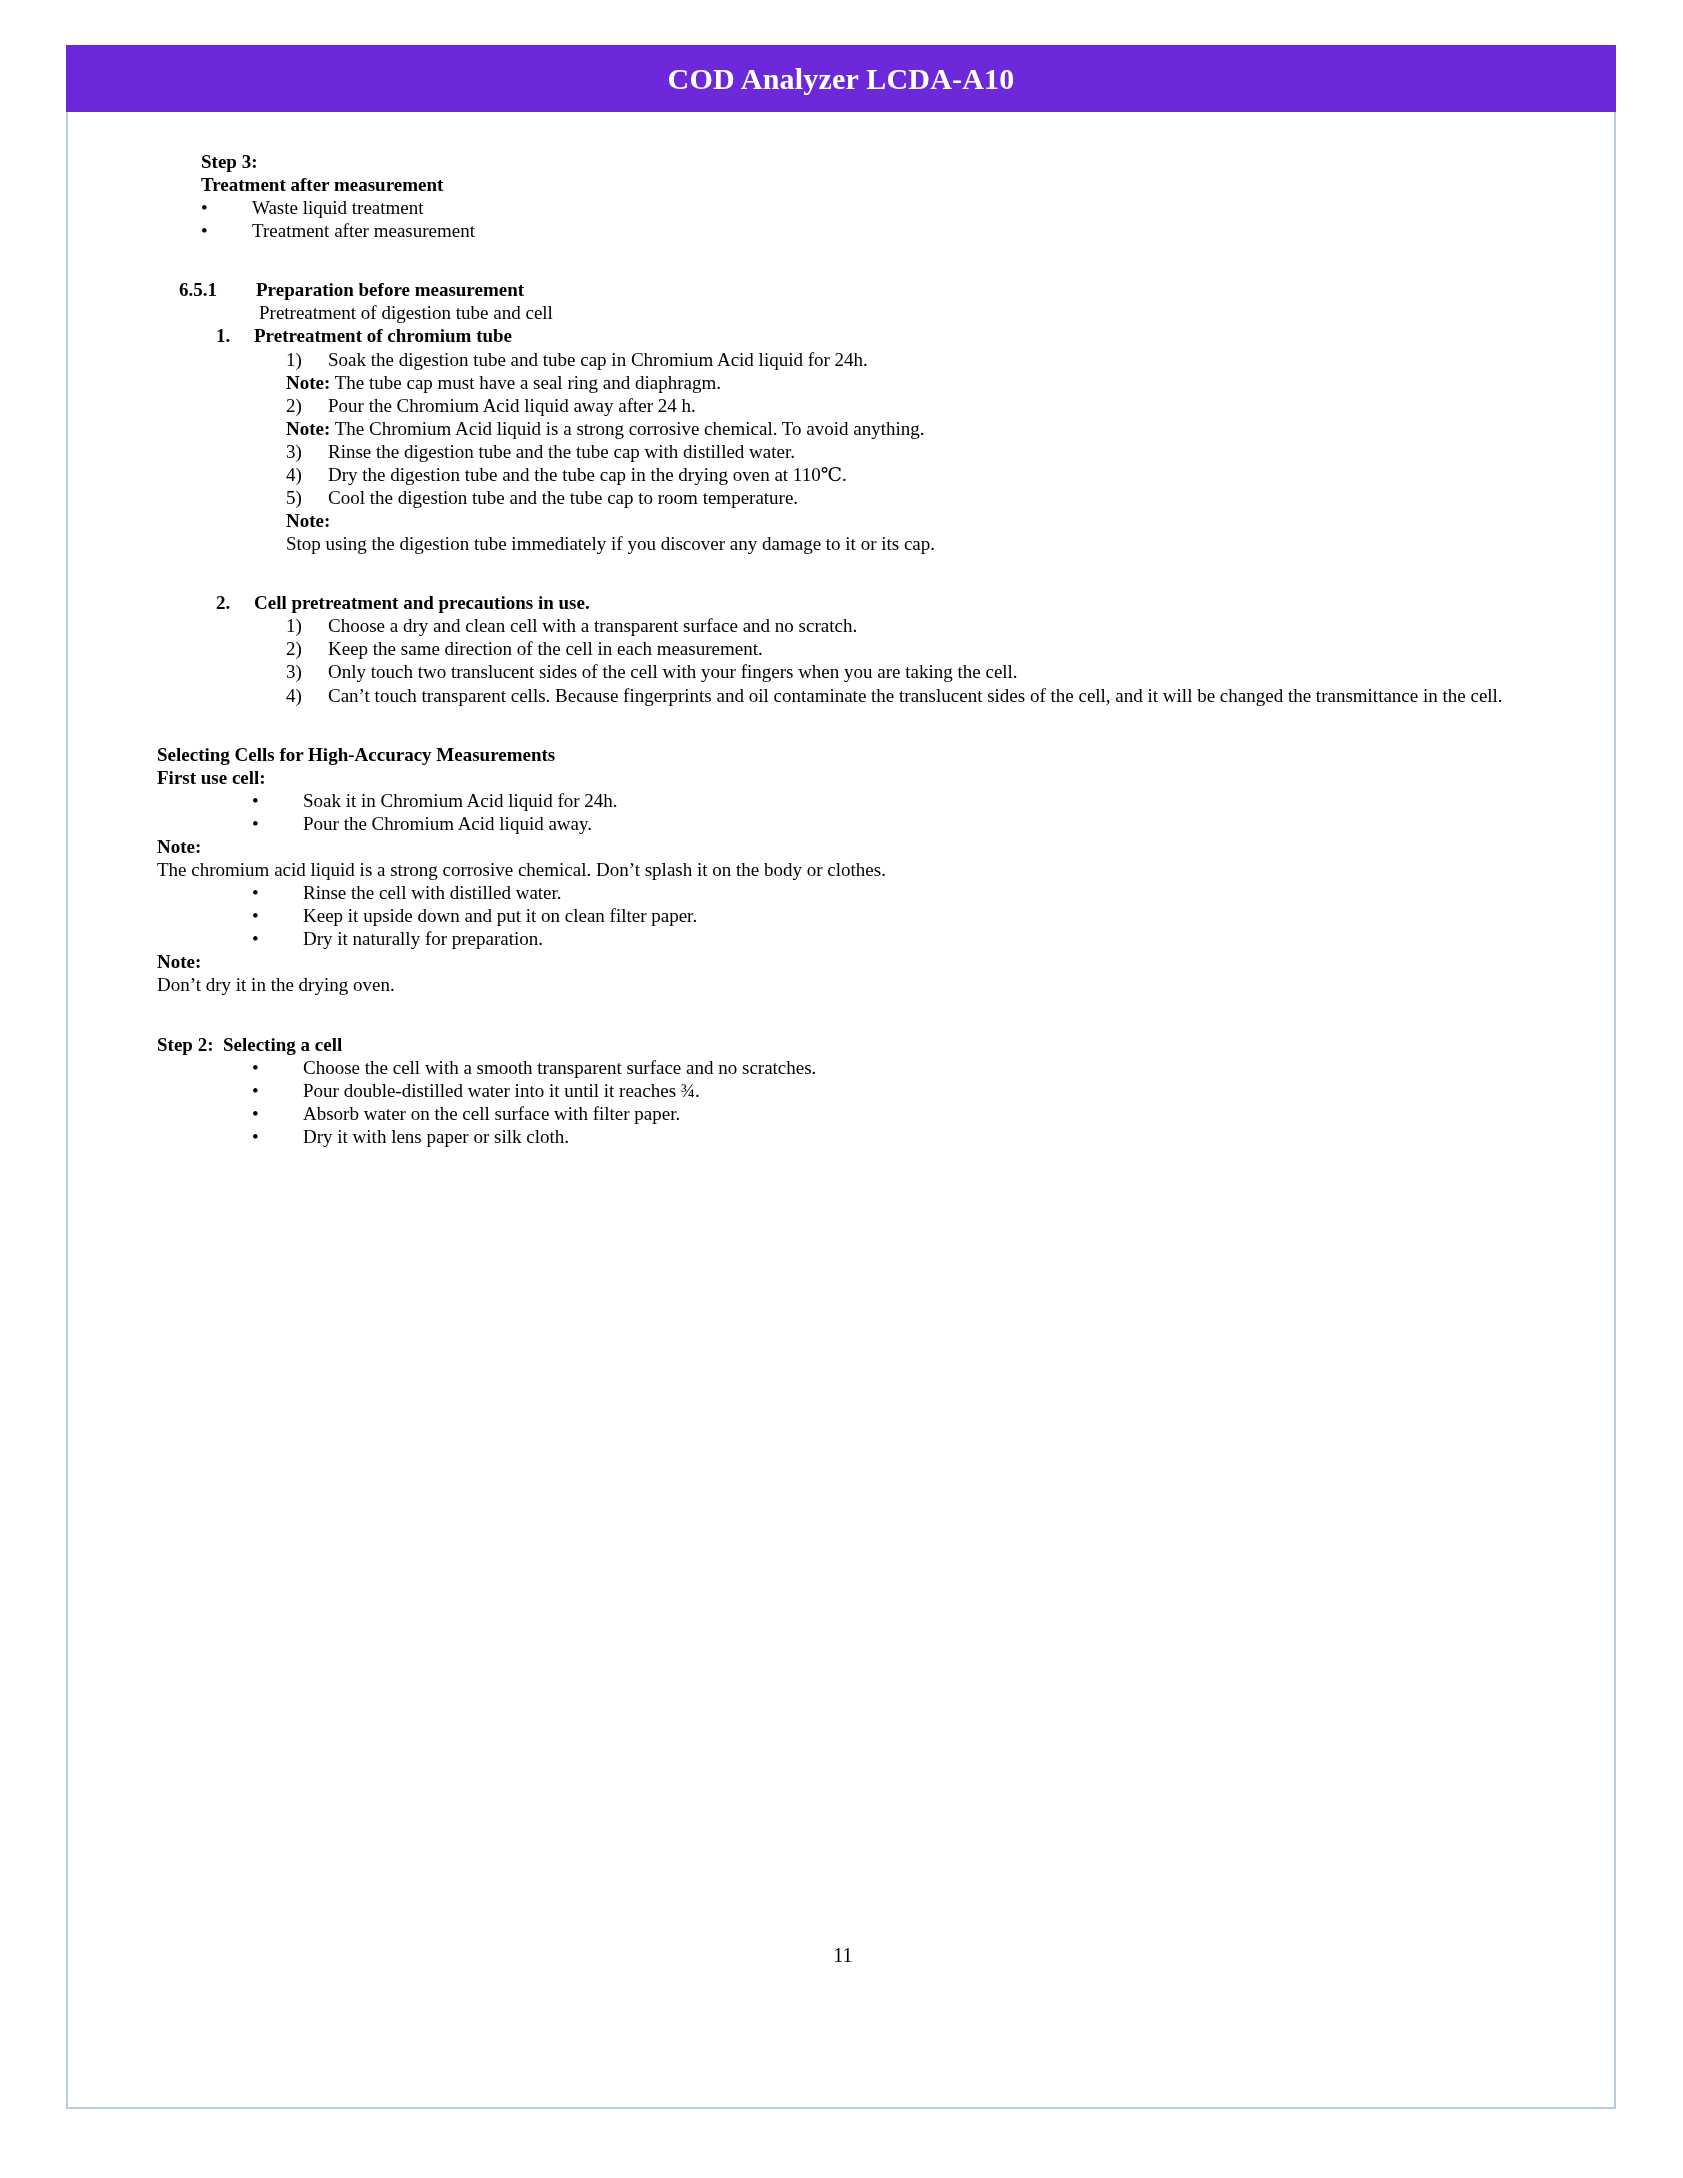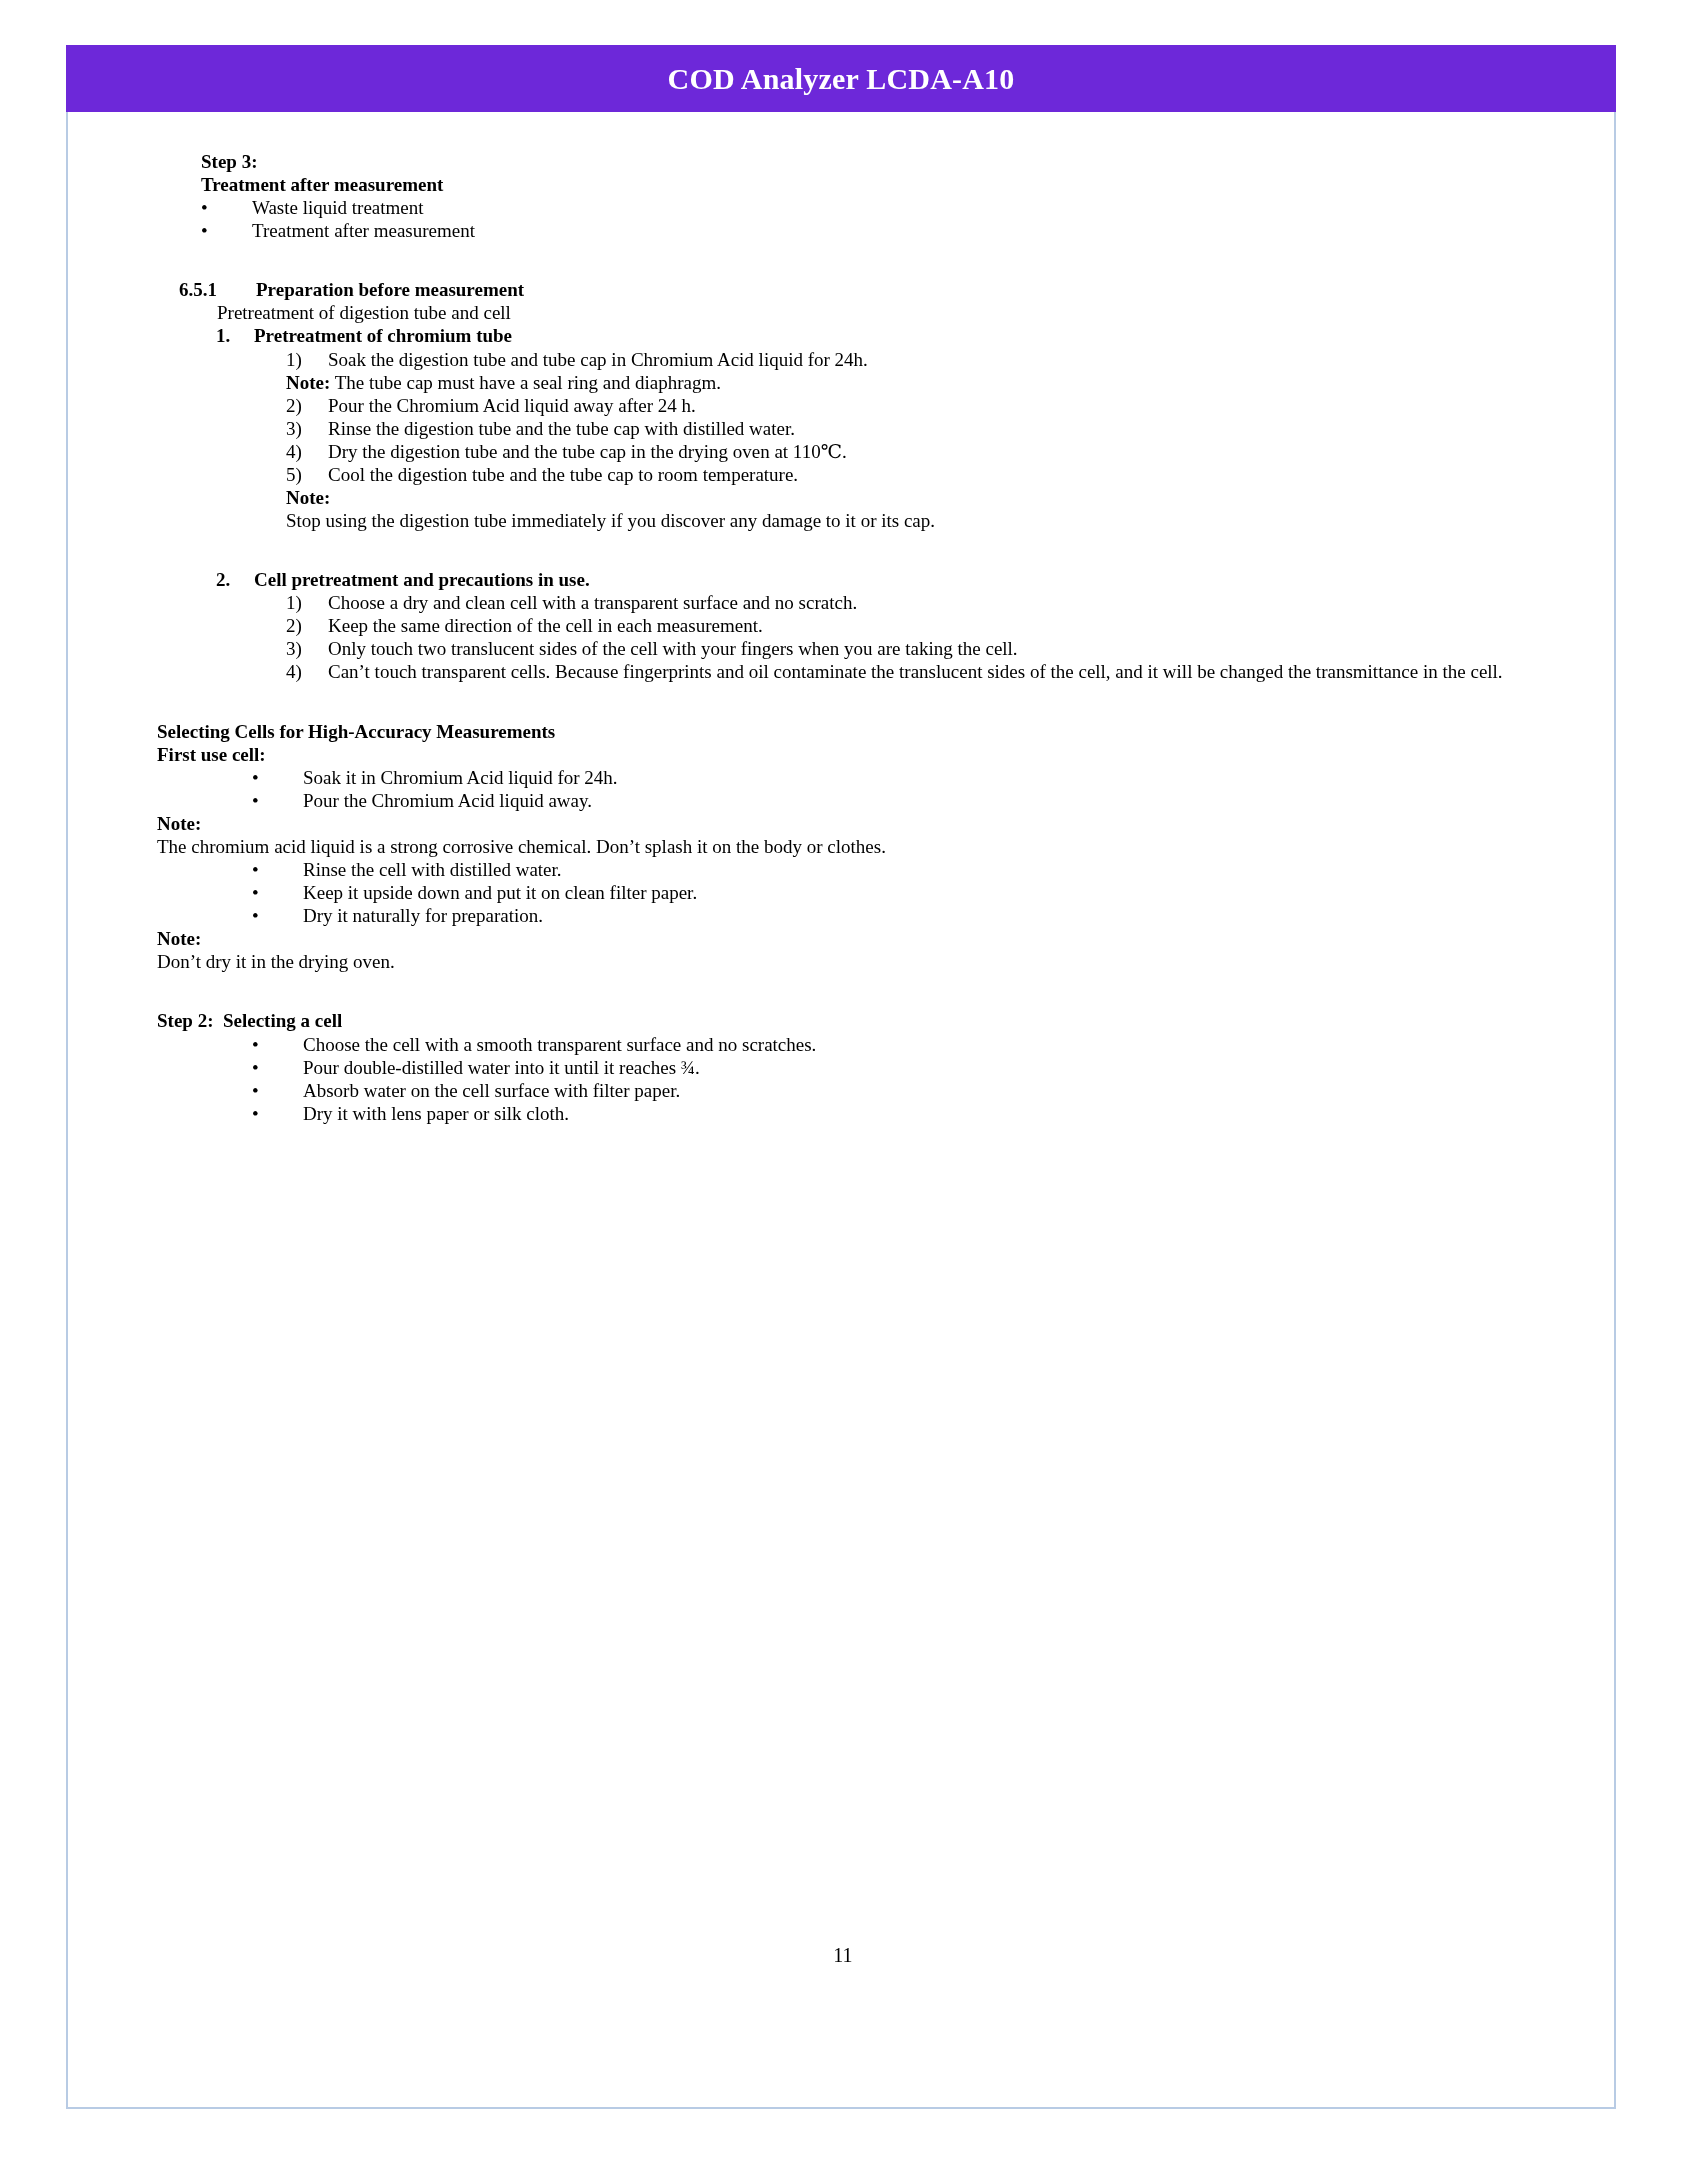--- a/index.html
+++ b/index.html
@@ -62,21 +62,21 @@
     line-height: 1.215;
   }
 
   .ln {
     white-space: pre-wrap;
   }
 
   
   .i-head      { margin-left: 44px; }   
   .i-sec-num   { margin-left: 22px; }   
-  .i-sub       { margin-left: 60px; }   
+  .i-sub       { margin-left: 102px; }   
   .i-num1      { margin-left: 59px; }   
   .i-para      { }   
   .i-n2        { margin-left: 129px; }  
   .i-bul1      { margin-left: 44px; }   
   .i-bul2      { margin-left: 95px; }   
 
   .bold { font-weight: bold; }
 
   
   .row {
@@ -154,20 +154,21 @@
     <div class="row i-n2">
       <span class="marker m-pnum">1)</span>
       <span class="txt">Soak the digestion tube and tube cap in Chromium Acid liquid for 24h.</span>
     </div>
     <div class="ln i-n2"><span class="bold">Note:</span><span> The tube cap must have a seal ring and diaphragm.</span></div>
 
     <div class="row i-n2">
       <span class="marker m-pnum">2)</span>
       <span class="txt">Pour the Chromium Acid liquid away after 24 h.</span>
     </div>
+    <div class="ln i-n2"><span class="bold">Note:</span><span> The Chromium Acid liquid is a strong corrosive chemical. To avoid anything.</span></div>
 
     <div class="row i-n2">
       <span class="marker m-pnum">3)</span>
       <span class="txt">Rinse the digestion tube and the tube cap with distilled water.</span>
     </div>
     <div class="row i-n2">
       <span class="marker m-pnum">4)</span>
       <span class="txt">Dry the digestion tube and the tube cap in the drying oven at 110℃.</span>
     </div>
     <div class="row i-n2">

